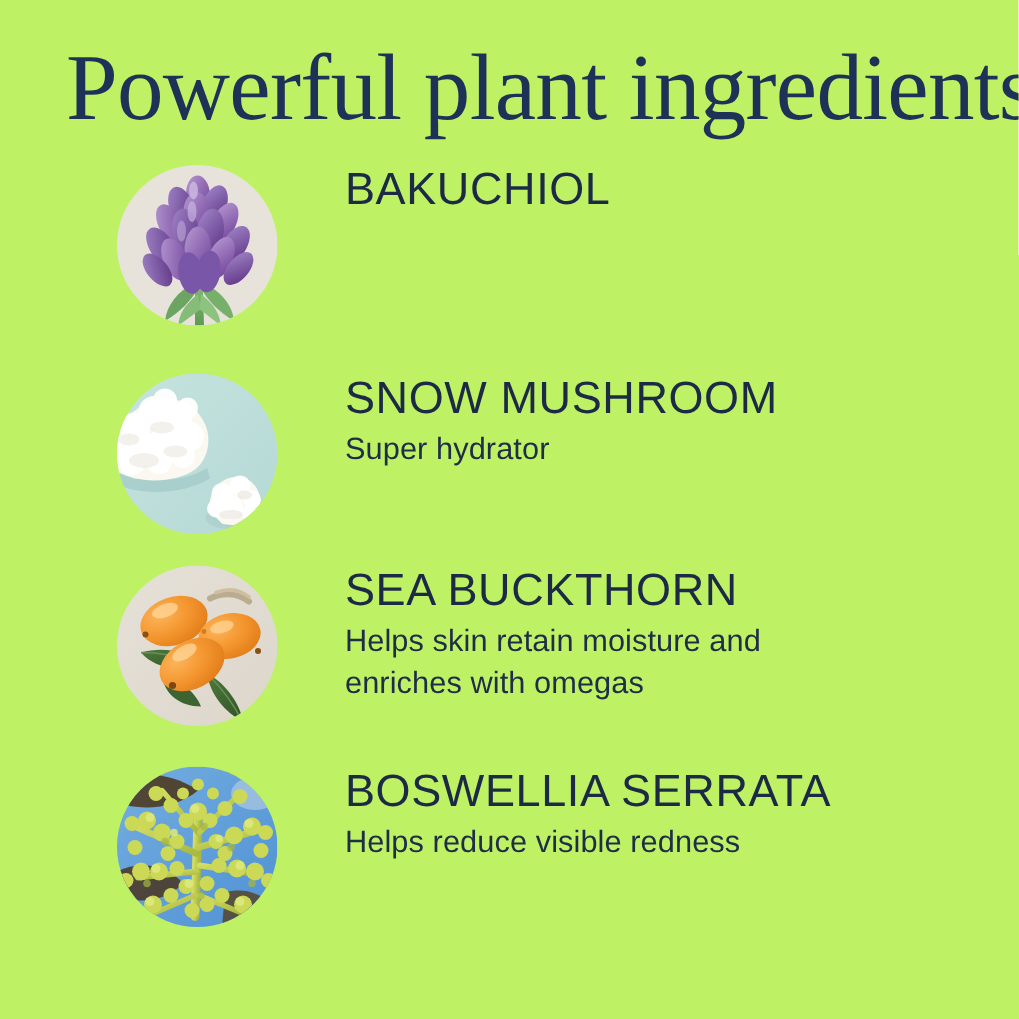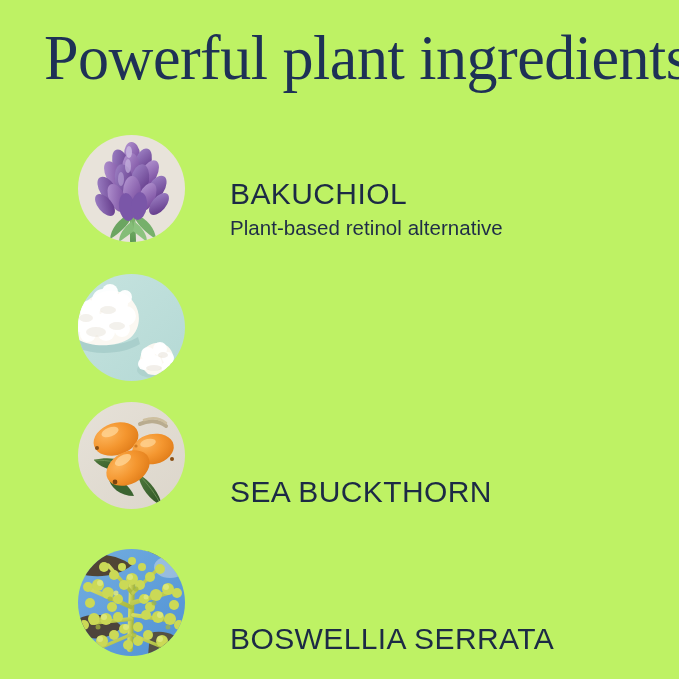--- a/index.html
+++ b/index.html
@@ -47,26 +47,26 @@
     top: 110px;
     width: 679px;
   }
 
   .ingredient-row {
     position: absolute;
     left: 0;
     width: 575px;
     height: 132px;
     display: flex;
-    align-items: flex-end;
+    align-items: flex-start;
   }
   .ingredient-row.r0 { top: 0px; }
   .ingredient-row.r1 { top: 139px; }
   .ingredient-row.r2 { top: 267px; }
-  .ingredient-row.r3 { top: 414px; }
+  .ingredient-row.r3 { top: 401px; }
 
   
   .thumb {
     position: relative;
     flex: 0 0 auto;
     margin-left: 78px;
     width: 107px;
     height: 107px;
     border-radius: 50%;
     overflow: hidden;
@@ -155,21 +155,20 @@
             <ellipse cx="61" cy="71" rx="8" ry="14" fill="#7a56a8" transform="rotate(8 61 71)"></ellipse>
 
             <ellipse cx="51" cy="17" rx="3" ry="6" fill="#cdbbe2" opacity="0.8"></ellipse>
             <ellipse cx="50" cy="31" rx="3" ry="7" fill="#c6b3de" opacity="0.7"></ellipse>
             <ellipse cx="43" cy="44" rx="3" ry="7" fill="#bda9d8" opacity="0.6"></ellipse>
           </g>
         </svg>
       </div>
       <div class="text-block">
         <div class="ingredient-name">BAKUCHIOL</div>
-        <div class="ingredient-desc">Plant-based retinol alternative</div>
       </div>
     </div>
 
     <div class="ingredient-row r1">
       <div class="thumb">
         <svg viewBox="0 0 107 107" xmlns="http://www.w3.org/2000/svg" aria-hidden="true">
           <defs>
             <linearGradient id="smBg" x1="0" y1="0" x2="1" y2="1">
               <stop offset="0" stop-color="#c6e3df"></stop>
                 <stop offset="1" stop-color="#b4d9d5"></stop>
@@ -214,20 +213,24 @@
               <circle cx="76" cy="89" r="8"></circle>
             <circle cx="66" cy="90" r="6"></circle>
               <circle cx="88" cy="93" r="5"></circle>
           </g>
           <g fill="#e6e0d6" opacity="0.5">
             <ellipse cx="76" cy="94" rx="8" ry="3"></ellipse>
             <ellipse cx="85" cy="81" rx="5" ry="3"></ellipse>
           </g>
         </svg>
       </div>
+      <div class="text-block">
+        <div class="ingredient-name">SNOW MUSHROOM</div>
+        <div class="ingredient-desc">Super hydrator</div>
+      </div>
     </div>
 
     <div class="ingredient-row r2">
       <div class="thumb">
         <svg viewBox="0 0 107 107" xmlns="http://www.w3.org/2000/svg" aria-hidden="true">
           <defs>
             <linearGradient id="sbBg" x1="0" y1="0" x2="1" y2="1">
               <stop offset="0" stop-color="#e6e1d8"></stop>
                 <stop offset="1" stop-color="#dcd6cb"></stop>
             </linearGradient>
@@ -261,20 +264,21 @@
           <ellipse cx="45" cy="58" rx="9" ry="4.5" fill="#ffd79a" opacity="0.75" transform="rotate(-30 45 58)"></ellipse>
 
           <circle cx="19" cy="46" r="2" fill="#8a4f12"></circle>
           <circle cx="94" cy="57" r="2" fill="#8a4f12"></circle>
           <circle cx="37" cy="80" r="2.4" fill="#7d450f"></circle>
           <circle cx="58" cy="44" r="1.6" fill="#c06a12" opacity="0.7"></circle>
         </svg>
       </div>
       <div class="text-block">
         <div class="ingredient-name">SEA BUCKTHORN</div>
+        <div class="ingredient-desc">Helps skin retain moisture and enriches with omegas</div>
       </div>
     </div>
 
     <div class="ingredient-row r3">
       <div class="thumb">
         <svg viewBox="0 0 107 107" xmlns="http://www.w3.org/2000/svg" aria-hidden="true">
           <defs>
             <linearGradient id="bwSky" x1="0" y1="0" x2="1" y2="1">
               <stop offset="0" stop-color="#74aee0"></stop>
                 <stop offset="1" stop-color="#4f91d4"></stop>
@@ -361,17 +365,18 @@
               <circle cx="32" cy="50" r="2.5"></circle>
             <circle cx="76" cy="54" r="2.5"></circle>
               <circle cx="20" cy="78" r="2.5"></circle>
             <circle cx="90" cy="78" r="2.5"></circle>
               <circle cx="56" cy="86" r="2.5"></circle>
           </g>
         </svg>
       </div>
       <div class="text-block">
         <div class="ingredient-name">BOSWELLIA SERRATA</div>
+        <div class="ingredient-desc">Helps reduce visible redness</div>
       </div>
     </div>
 
   </div>
 </div>
 
 </body></html>

